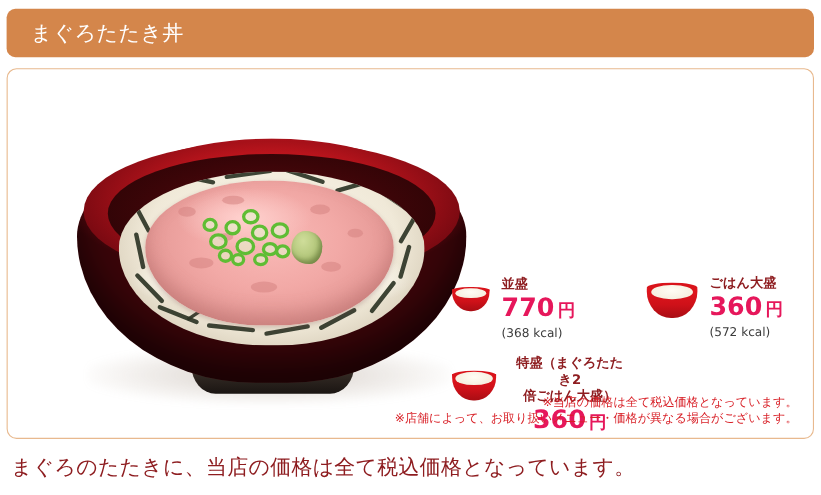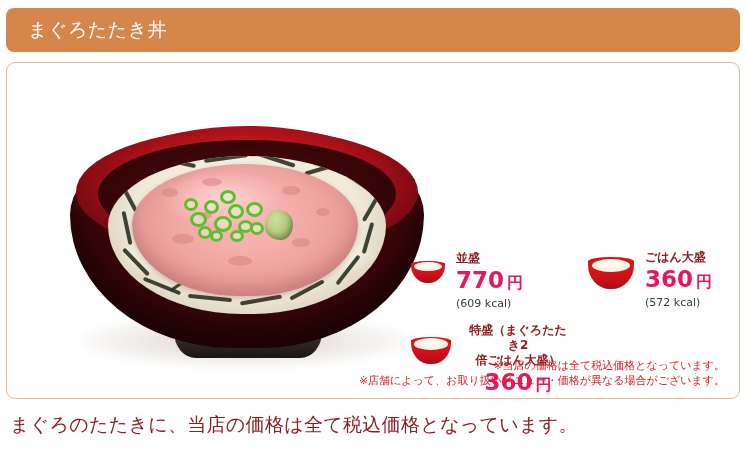--- a/index.html
+++ b/index.html
@@ -370,21 +370,21 @@
     <span class="bowl-icon">
       <span class="bi" style="width:34px; height:28px;">
         <span class="bi-body"></span>
         <span class="bi-lip" style="top:20%;"></span>
         <span class="bi-rice" style="top:24%; height:34%;"></span>
       </span>
     </span>
     <span class="entry-text" style="left:45px; top:-4px;">
       <p class="entry-label">並盛</p>
       <p class="entry-price"><span>770</span><span class="yen">円</span></p>
-      <p class="entry-kcal">(609 kcal)</p>
+      <p class="entry-kcal">(368 kcal)</p>
     </span>
   </div>
 
   <div class="price-entry" style="left:581px; top:188px; width:150px; height:78px;">
     <span class="bowl-icon">
       <span class="bi" style="width:46px; height:38px;">
         <span class="bi-body"></span>
         <span class="bi-lip" style="top:16%;"></span>
         <span class="bi-rice" style="top:20%; height:36%;"></span>
       </span>

